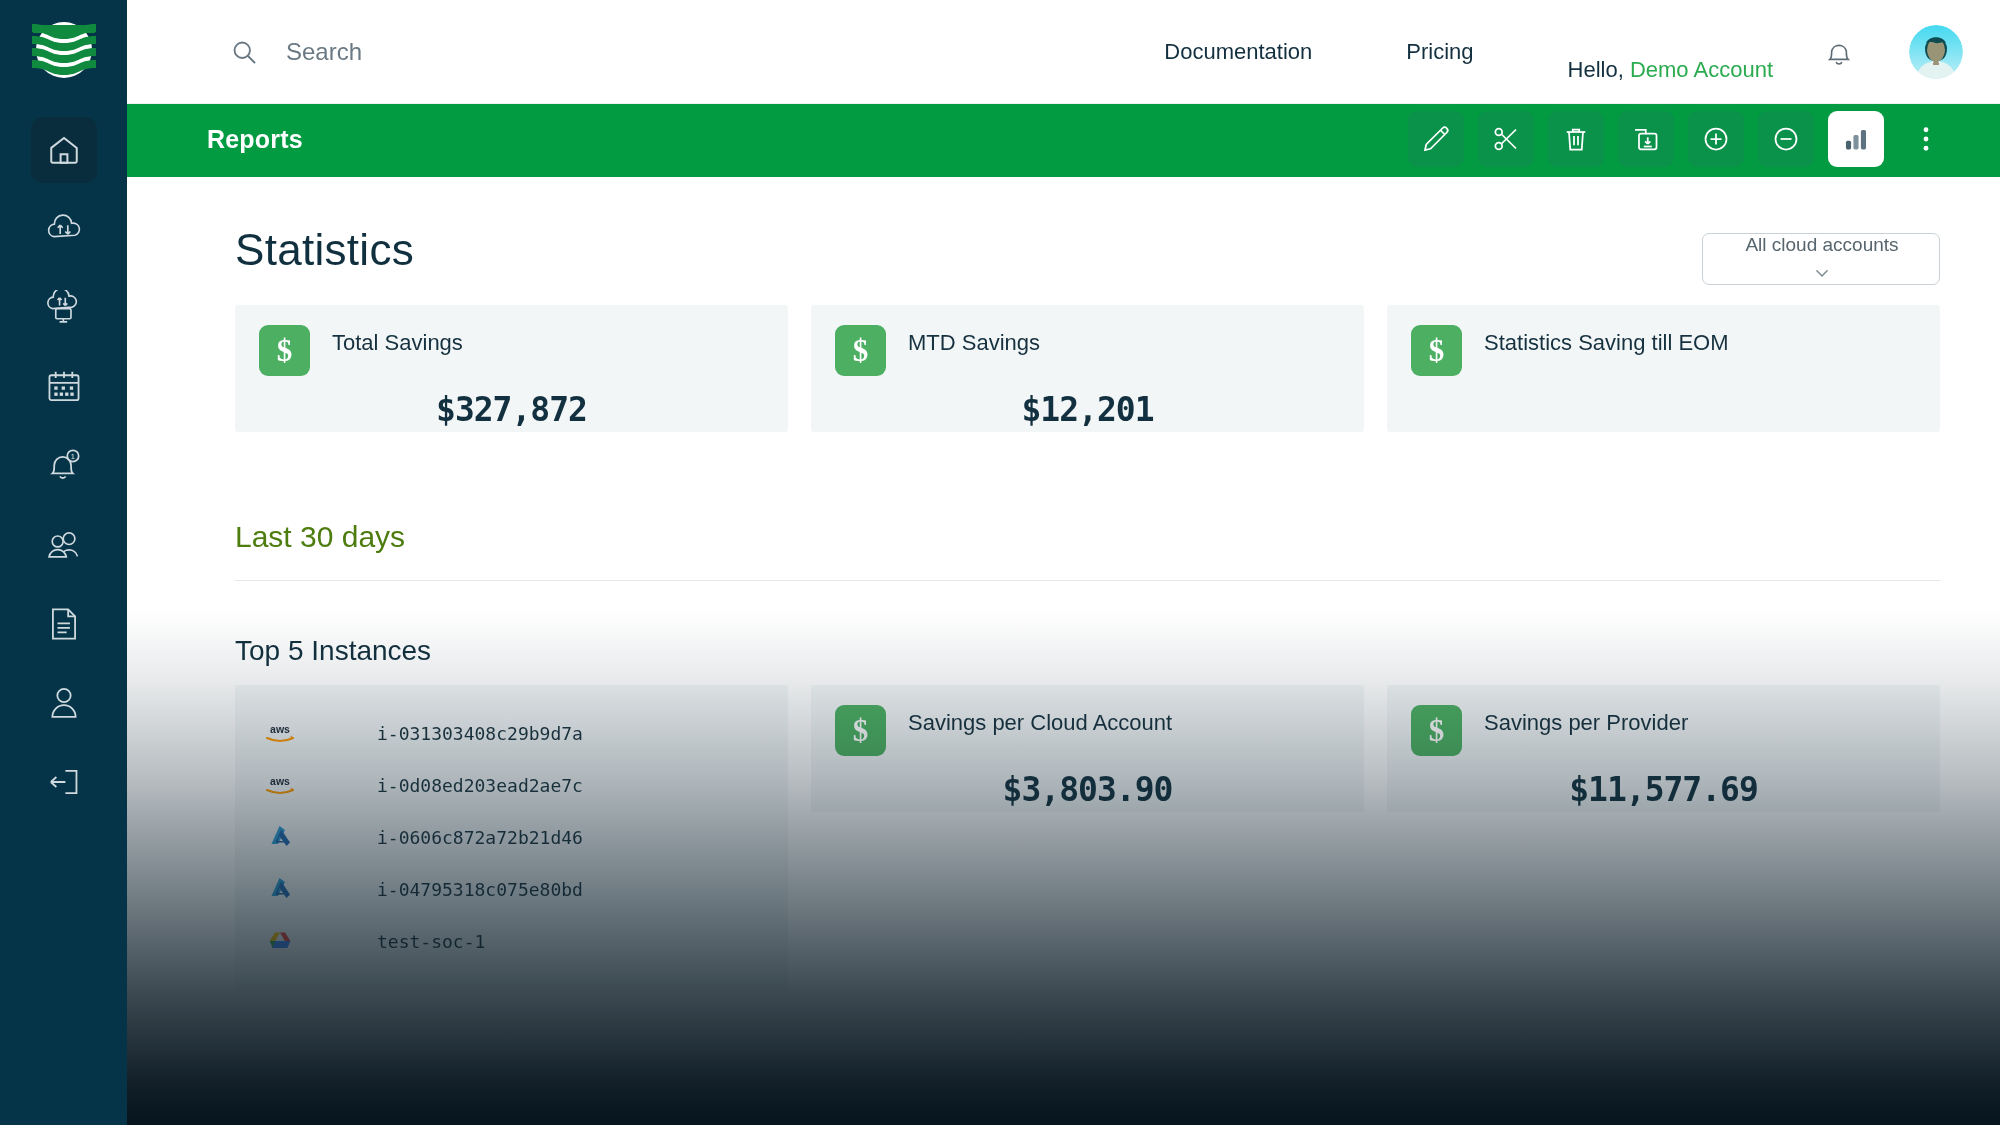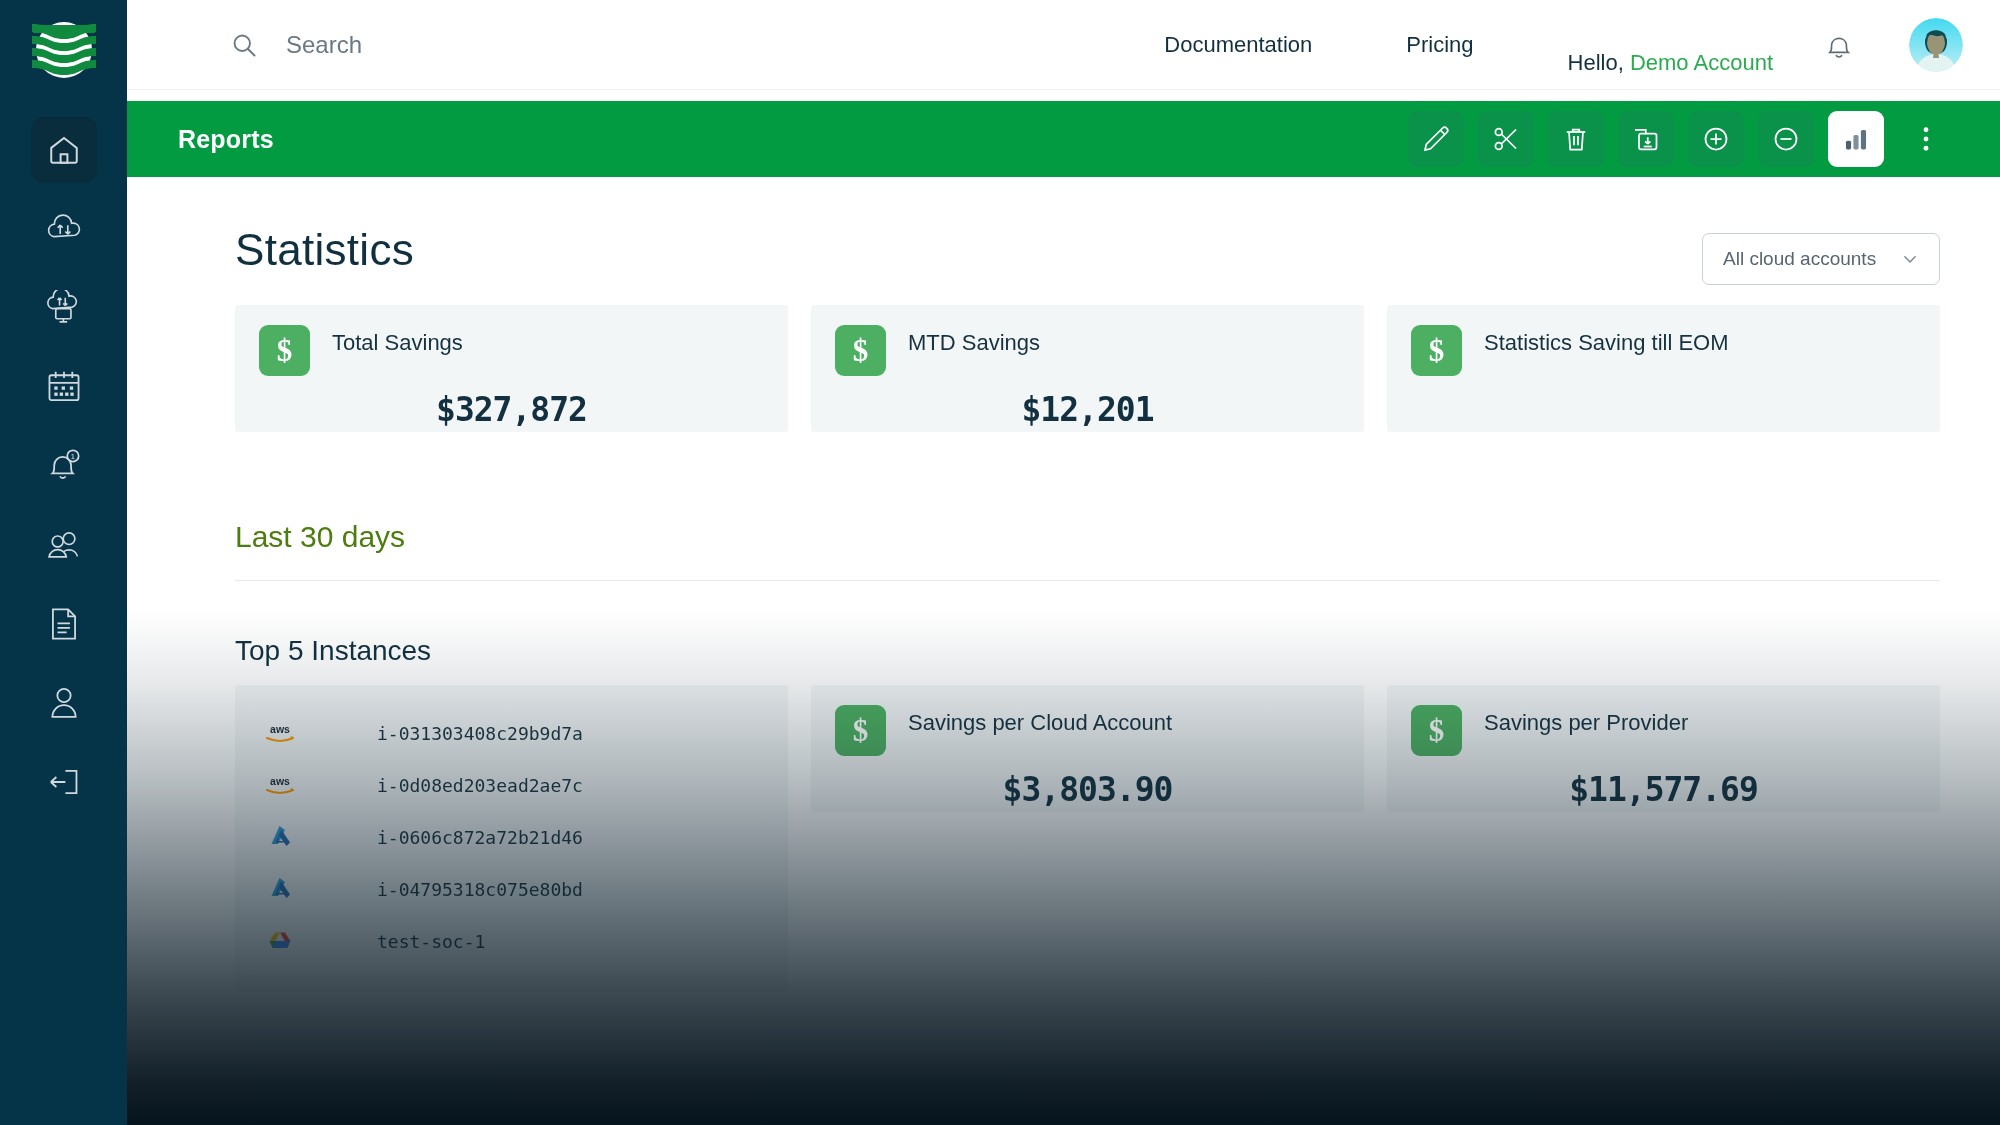--- a/index.html
+++ b/index.html
@@ -34,21 +34,21 @@
   .side-item .hit {
     width: 66px; height: 66px; border-radius: 12px;
     display: flex; align-items: center; justify-content: center;
   }
   .side-item.active .hit { background: #0a2d3d; }
   .side-item svg { display: block; }
 
   
   .topbar {
     position: absolute; left: 127px; top: 0;
-    width: 1873px; height: 90px;
+    width: 1873px; height: 104px;
     background: #ffffff;
     display: flex; align-items: center;
     border-bottom: 1px solid #efefef;
     z-index: 15;
   }
   .search-wrap { display: flex; align-items: center; margin-left: 103px; }
   .search-icon { width: 28px; height: 28px; }
   .search-input {
     border: none; outline: none; background: transparent;
     margin-left: 28px;
@@ -73,21 +73,21 @@
   
   .greenbar {
     position: absolute; left: 127px; top: 101px;
     width: 1873px; height: 76px;
     background: #029b42;
     display: flex; align-items: center;
     z-index: 14;
   }
   .greenbar-title {
     color: #ffffff; font-size: 25px; font-weight: bold;
-    margin-left: 51px; letter-spacing: .2px;
+    margin-left: 80px; letter-spacing: .2px;
   }
   .tools { margin-left: auto; display: flex; align-items: center; padding-right: 46px; }
   .tool {
     width: 56px; height: 56px; margin-left: 14px;
     border-radius: 9px; background: #0a914a;
     display: flex; align-items: center; justify-content: center;
     cursor: pointer;
   }
   .tool.active { background: #ffffff; }
   .tool.plain { background: transparent; }
@@ -105,21 +105,21 @@
   .page-title {
     font-size: 44px; color: #10303f; font-weight: normal;
     margin-top: 48px; letter-spacing: .3px;
   }
   .title-row { display: flex; align-items: flex-start; }
   .dropdown {
     margin-left: auto; margin-top: 56px;
     width: 238px; height: 52px;
     border: 1px solid #c9d1d6; border-radius: 7px;
     display: flex; align-items: center; justify-content: space-between;
-    padding: 0 18px 0 20px; background: #ffffff; cursor: pointer;
+    padding: 0 18px 0 20px; background: #ffffff; cursor: pointer; flex-direction: column;
   }
   .dropdown span { font-size: 19px; color: #57656e; white-space: nowrap; }
 
   .cards-row { display: flex; gap: 23px; margin-top: 20px; }
   .stat-card {
     flex: 1; height: 127px; background: #f3f6f7;
     border-radius: 3px; padding: 20px 24px 0 24px;
     position: relative;
   }
   .stat-head { display: flex; align-items: flex-start; }

